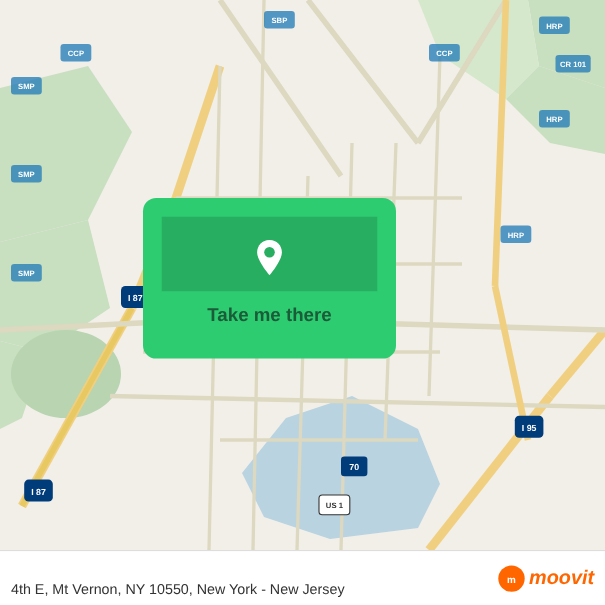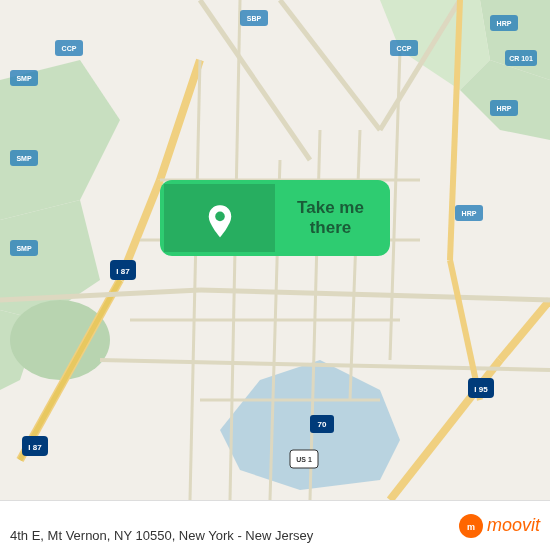--- a/index.html
+++ b/index.html
@@ -53,41 +53,40 @@
       align-items: center;
       justify-content: center;
       color: white;
       font-size: 10px;
       font-weight: bold;
     }
 
     .moovit-text {
       color: #ff6600;
       font-size: 18px;
-      font-weight: normal;
+      font-weight: bold;
       font-style: italic;
     }
 
     
     #take-me-there-btn {
       position: absolute;
       top: 180px;
       left: 130px;
       width: 230px;
       background: #2ecc71;
       border-radius: 12px;
-      padding: 4px;
-      display: flex;
-      flex-direction: row;
+      padding: 17px;
+      display: flex;
+      flex-direction: column;
       align-items: center;
       cursor: pointer;
       border: none;
       overflow: hidden;
       z-index: 10;
-      margin-left: 30px;
     }
 
     .btn-icon-area {
       width: 100%;
       display: flex;
       justify-content: center;
       align-items: center;
       padding: 18px 0 10px 0;
       background: #27ae60;
     }

